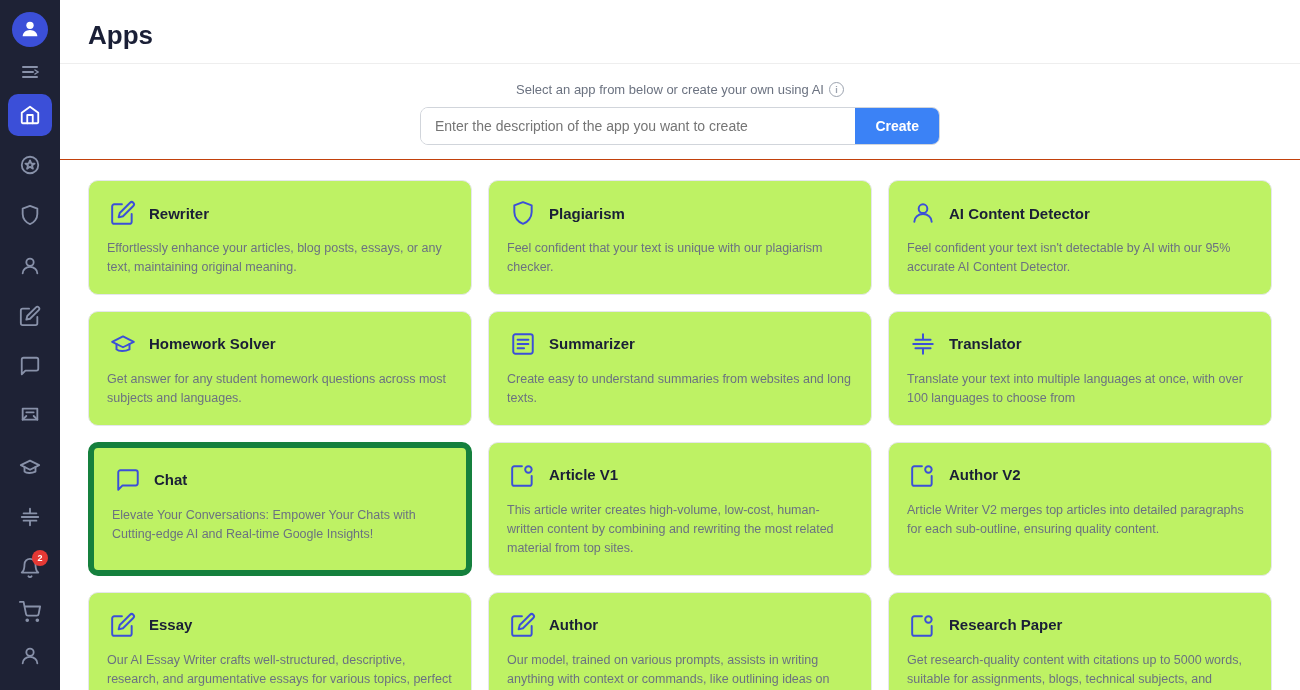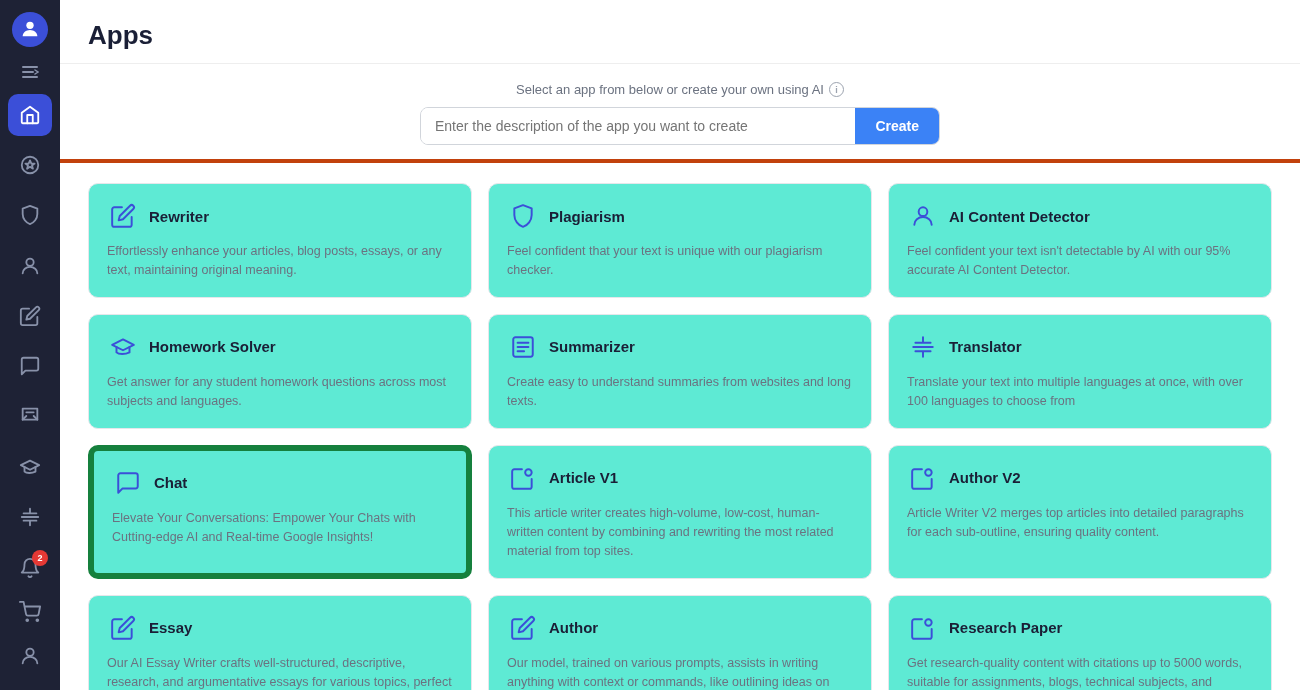--- a/index.html
+++ b/index.html
@@ -74,21 +74,21 @@
       font-size: 26px;
       font-weight: 700;
       color: #1a1f36;
     }
 
     .search-section {
       display: flex;
       flex-direction: column;
       align-items: center;
       padding: 18px 28px 14px;
-      border-bottom: 4px solid #c2410c;
+      border-bottom: 1px solid #c2410c;
       background: white;
     }
     .search-subtitle {
       font-size: 13px;
       color: #6b7280;
       margin-bottom: 10px;
       display: flex; align-items: center; gap: 5px;
     }
     .search-subtitle .info-icon {
       width: 15px; height: 15px;
@@ -128,21 +128,21 @@
       flex: 1;
       overflow-y: auto;
       padding: 20px 28px;
       display: grid;
       grid-template-columns: repeat(3, 1fr);
       gap: 16px;
       align-content: start;
     }
 
     .app-card {
-      background: #5eead4;
+      background: #bef264;
       border: 1px solid #e5e7eb;
       border-radius: 10px;
       padding: 16px 18px;
       cursor: pointer;
       transition: border-color 0.2s, box-shadow 0.2s;
     }
     .app-card.selected {
       border: 6px solid #15803d;
     }
     .app-card-header {

